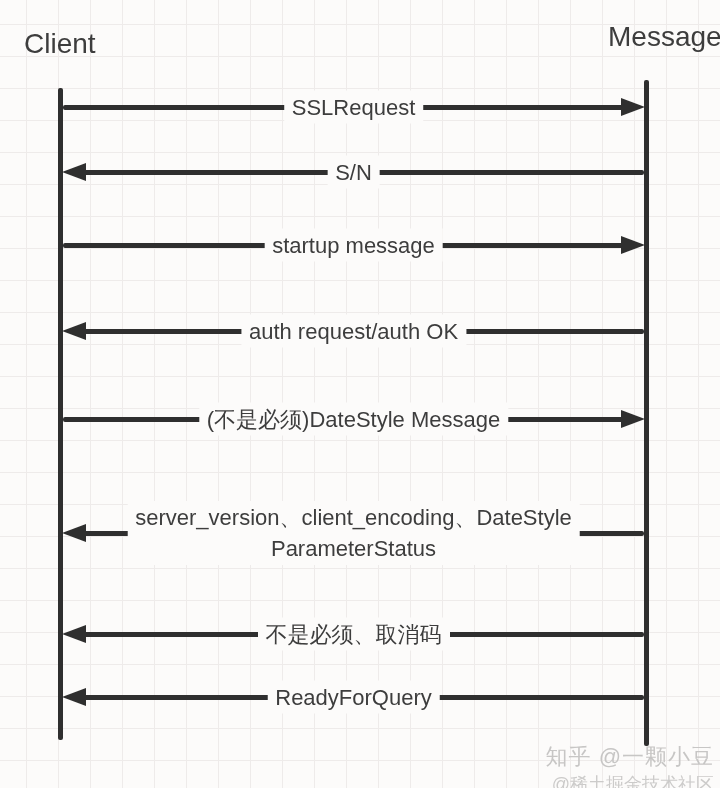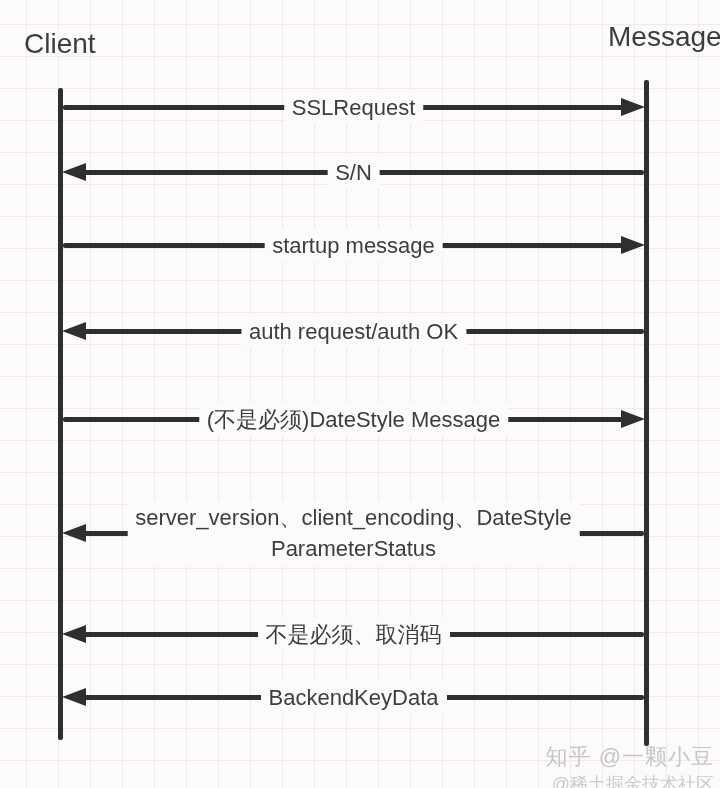--- a/index.html
+++ b/index.html
@@ -158,21 +158,21 @@
     <div class="line"></div>
     <div class="arrowhead"></div>
     <div class="msg-label">
       <div>不是必须、取消码</div>
     </div>
   </div>
 
   <div class="msg dir-left" style="top:697px">
     <div class="line"></div>
     <div class="arrowhead"></div>
-    <div class="msg-label">BackendKeyData</div>
+    <div class="msg-label">ReadyForQuery</div>
   </div>
 
   <div class="watermark" style="right:6px; top:742px;">
     <div class="wm-line1">知乎 @一颗小豆</div>
     <div class="wm-line2">@稀土掘金技术社区</div>
   </div>
 
 </div>
 
 </body></html>

